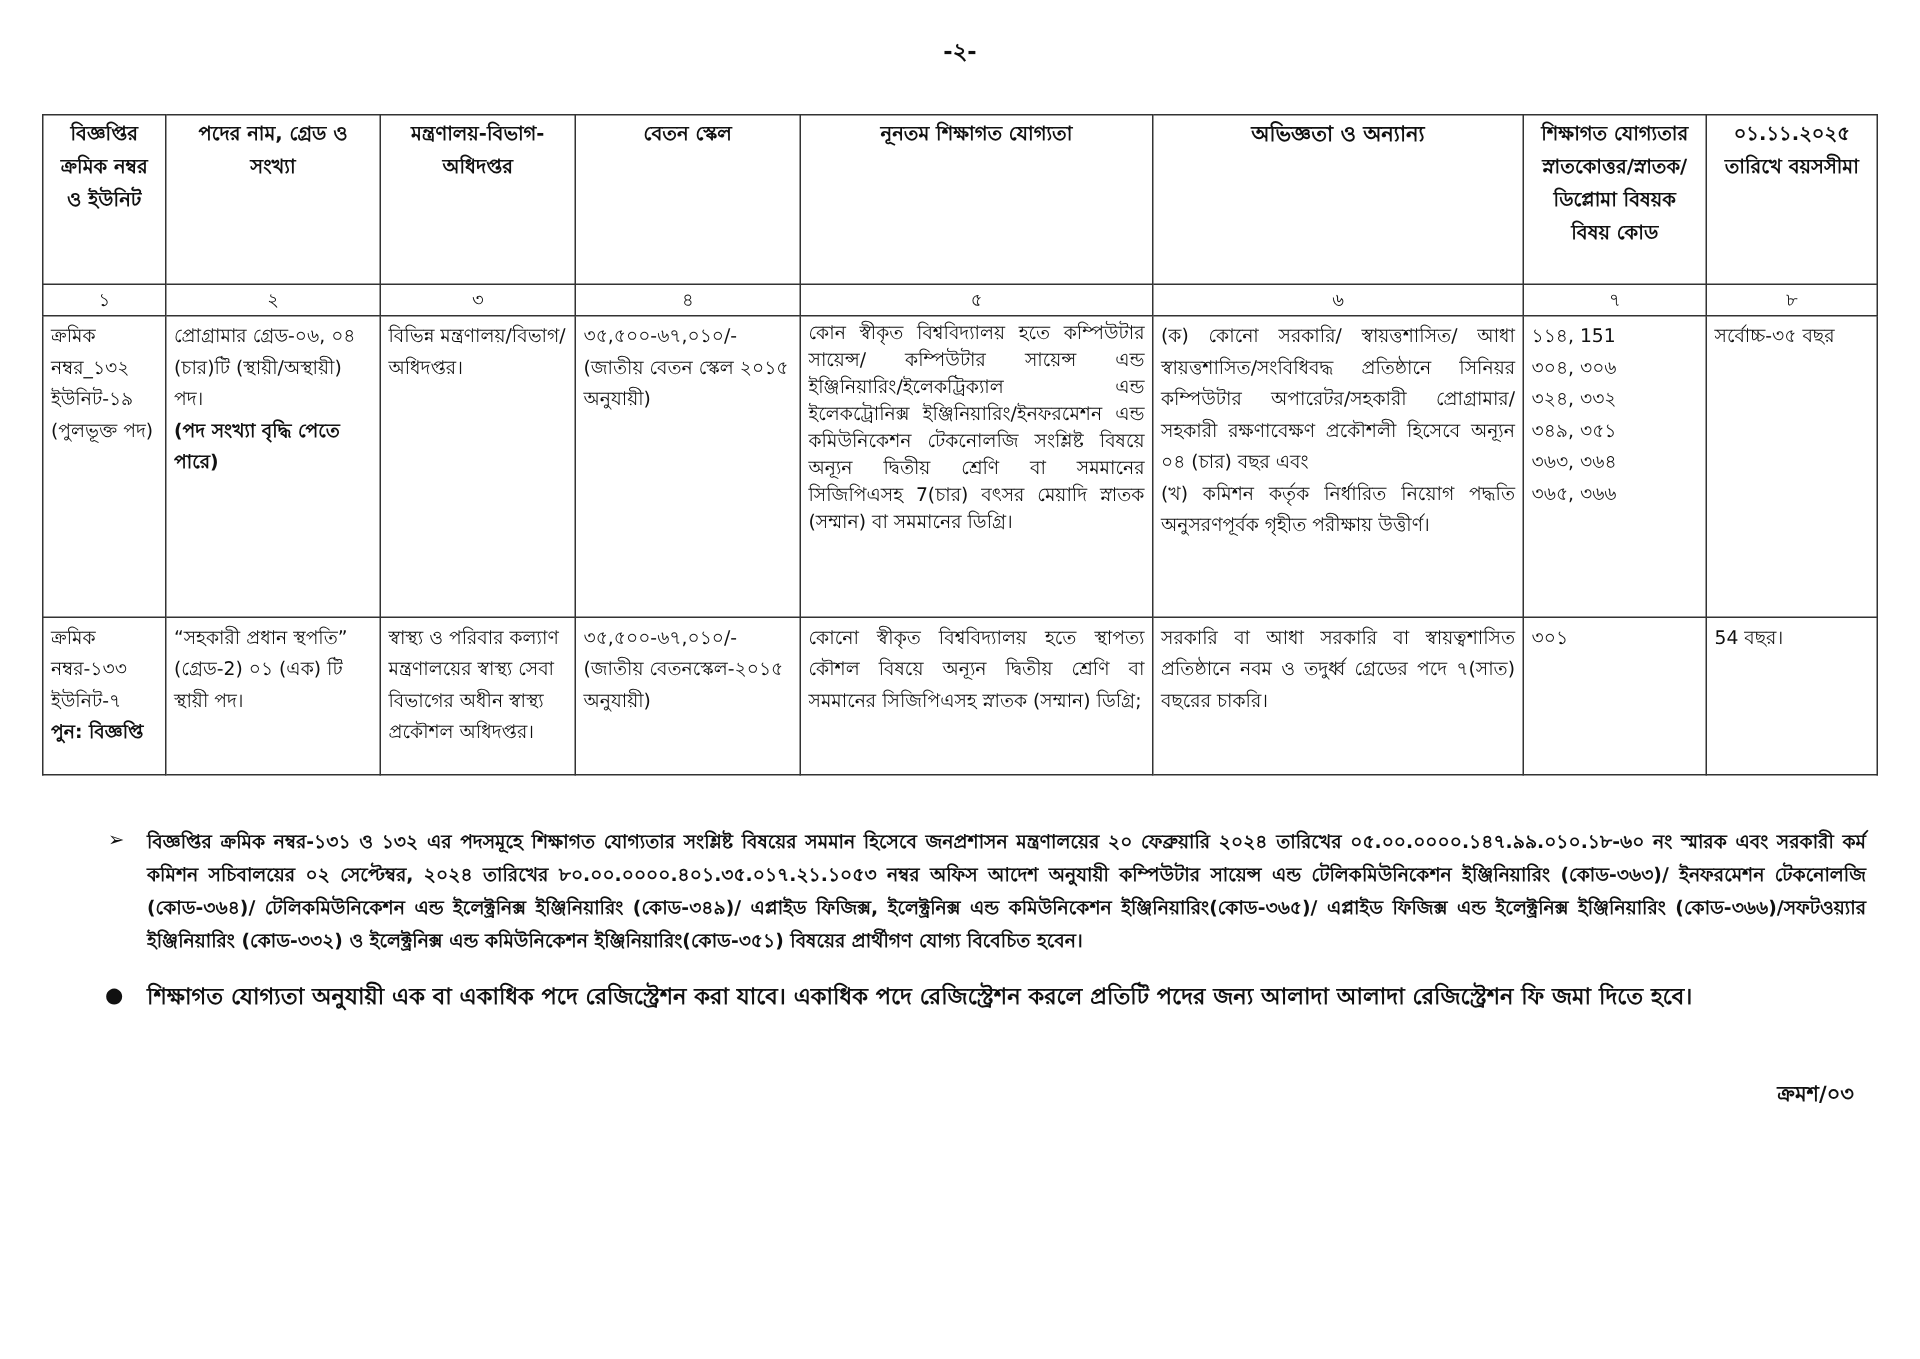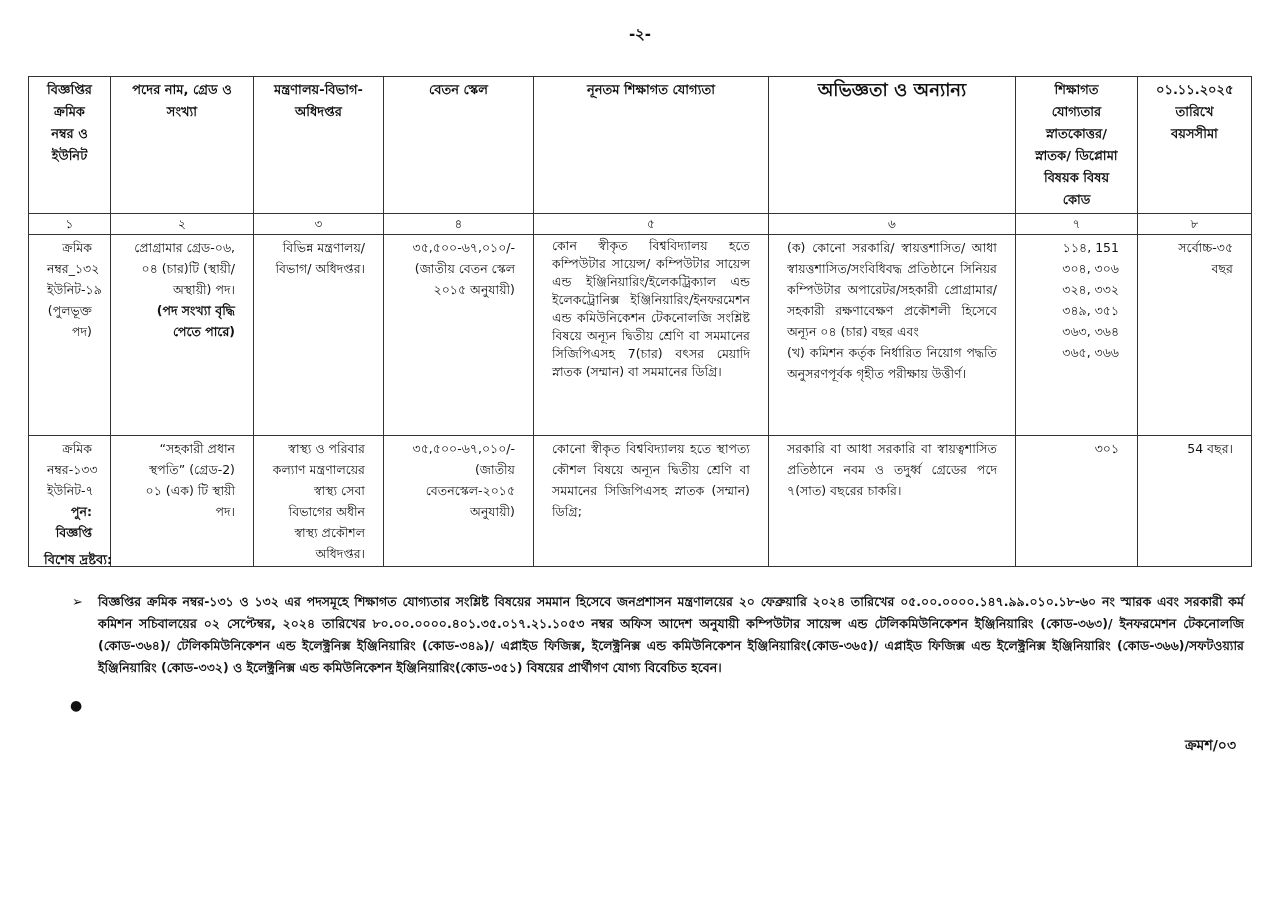--- a/index.html
+++ b/index.html
@@ -13,52 +13,52 @@
     text-align: center; font-size: 15px; font-weight: bold;
   }
   table.main {
     position: absolute; left: 28px; top: 76px;
     border-collapse: collapse; table-layout: fixed;
     width: 1223px;
   }
   table.main td, table.main th {
     border: 1px solid #333333;
     vertical-align: top;
-    padding: 2px 18px;
+    padding: 2px 5px;
     font-size: 12.5px;
     line-height: 21px;
   }
   table.main th {
     font-weight: bold; text-align: center; font-size: 13px; line-height: 22px;
     height: 108px;
   }
   table.main tr.numrow td { text-align: center; height: 16px; line-height: 16px; padding: 2px 4px; font-size: 12px; }
   table.main tr.r1 td { height: 196px; }
   table.main tr.r2 td { height: 100px; margin-top: 48px; }
-  .c { text-align: right; }
+  .c { text-align: left; }
   .j { text-align: justify; text-align-last: left; }
   .b { font-weight: bold; }
   .codes div { line-height: 21px; }
   .notes {
     position: absolute; left: 44px; top: 550px; width: 1200px;
   }
   .notes-title { font-weight: bold; font-size: 13px; margin-bottom: 20px; }
   .note1 {
     display: flex; font-weight: bold; font-size: 12.5px; line-height: 22px;
     margin-left: 28px;
   }
   .note1 .arrow { width: 26px; flex: none; font-size: 13px; }
   .note1 .txt { flex: 1; text-align: justify; }
   .note2 {
     display: flex; font-weight: bold; font-size: 15px; line-height: 24px;
     margin-top: 14px; margin-left: 26px;
   }
   .note2 .bullet { width: 28px; flex: none; font-size: 14px; }
   .continued {
-    position: absolute; right: 44px; top: 734px;
+    position: absolute; right: 44px; top: 718px;
     font-weight: bold; font-size: 14px;
   }
 </style>
 </head>
 <body>
 
 <div class="page-number">-২-</div>
 
 <table class="main">
   <colgroup>
@@ -71,21 +71,21 @@
     <col style="width:122px">
     <col style="width:114px">
   </colgroup>
   <tbody>
       <tr>
     <th>বিজ্ঞপ্তির ক্রমিক নম্বর ও ইউনিট</th>
     <th>পদের নাম, গ্রেড  ও সংখ্যা</th>
     <th>মন্ত্রণালয়-বিভাগ-অধিদপ্তর</th>
     <th>বেতন স্কেল</th>
     <th>নূনতম শিক্ষাগত যোগ্যতা</th>
-    <th style="font-size:18px;">অভিজ্ঞতা ও অন্যান্য</th>
+    <th style="font-size:14px;">অভিজ্ঞতা ও অন্যান্য</th>
     <th>শিক্ষাগত যোগ্যতার স্নাতকোত্তর/স্নাতক/ ডিপ্লোমা বিষয়ক বিষয় কোড</th>
     <th>০১.১১.২০২৫ তারিখে বয়সসীমা</th>
   </tr>
   <tr class="numrow">
     <td>১</td>
     <td>২</td>
     <td>৩</td>
     <td>৪</td>
     <td>৫</td>
     <td>৬</td>
@@ -125,23 +125,23 @@
     <td class="c">৩৫,৫০০-৬৭,০১০/- (জাতীয় বেতনস্কেল-২০১৫ অনুযায়ী)</td>
     <td class="j">কোনো স্বীকৃত বিশ্ববিদ্যালয় হতে স্থাপত্য কৌশল বিষয়ে অন্যূন দ্বিতীয় শ্রেণি বা সমমানের সিজিপিএসহ স্নাতক (সম্মান) ডিগ্রি;</td>
     <td class="j">সরকারি বা আধা সরকারি বা স্বায়ত্বশাসিত প্রতিষ্ঠানে নবম ও তদুর্ধ্ব গ্রেডের পদে ৭(সাত) বছরের চাকরি।</td>
     <td class="c">৩০১</td>
     <td class="c">54 বছর।</td>
   </tr>
 </tbody>
   </table>
 
 <div class="notes">
-  <div class="notes-title">বিশেষ দ্রষ্টব্য:</div>
   <div class="note1">
     <span class="arrow">➢</span>
     <span class="txt">বিজ্ঞপ্তির ক্রমিক নম্বর-১৩১ ও ১৩২ এর পদসমূহে শিক্ষাগত যোগ্যতার সংশ্লিষ্ট বিষয়ের সমমান হিসেবে জনপ্রশাসন মন্ত্রণালয়ের ২০ ফেব্রুয়ারি ২০২৪ তারিখের ০৫.০০.০০০০.১৪৭.৯৯.০১০.১৮-৬০ নং স্মারক এবং সরকারী কর্ম কমিশন সচিবালয়ের ০২ সেপ্টেম্বর, ২০২৪ তারিখের ৮০.০০.০০০০.৪০১.৩৫.০১৭.২১.১০৫৩  নম্বর অফিস আদেশ অনুযায়ী কম্পিউটার সায়েন্স এন্ড টেলিকমিউনিকেশন ইঞ্জিনিয়ারিং (কোড-৩৬৩)/ ইনফরমেশন টেকনোলজি (কোড-৩৬৪)/ টেলিকমিউনিকেশন এন্ড  ইলেক্ট্রনিক্স ইঞ্জিনিয়ারিং (কোড-৩৪৯)/ এপ্লাইড ফিজিক্স, ইলেক্ট্রনিক্স এন্ড কমিউনিকেশন ইঞ্জিনিয়ারিং(কোড-৩৬৫)/ এপ্লাইড ফিজিক্স এন্ড ইলেক্ট্রনিক্স ইঞ্জিনিয়ারিং (কোড-৩৬৬)/সফটওয়্যার ইঞ্জিনিয়ারিং (কোড-৩৩২) ও ইলেক্ট্রনিক্স এন্ড কমিউনিকেশন ইঞ্জিনিয়ারিং(কোড-৩৫১) বিষয়ের প্রার্থীগণ যোগ্য বিবেচিত হবেন।</span>
   </div>
   <div class="note2">
     <span class="bullet">●</span>
+    <span>শিক্ষাগত যোগ্যতা অনুযায়ী এক বা একাধিক পদে রেজিস্ট্রেশন করা যাবে। একাধিক পদে রেজিস্ট্রেশন করলে প্রতিটি পদের জন্য আলাদা আলাদা রেজিস্ট্রেশন ফি জমা দিতে হবে।</span>
   </div>
 </div>
 
 <div class="continued">ক্রমশ/০৩</div>
 
 </body></html>

